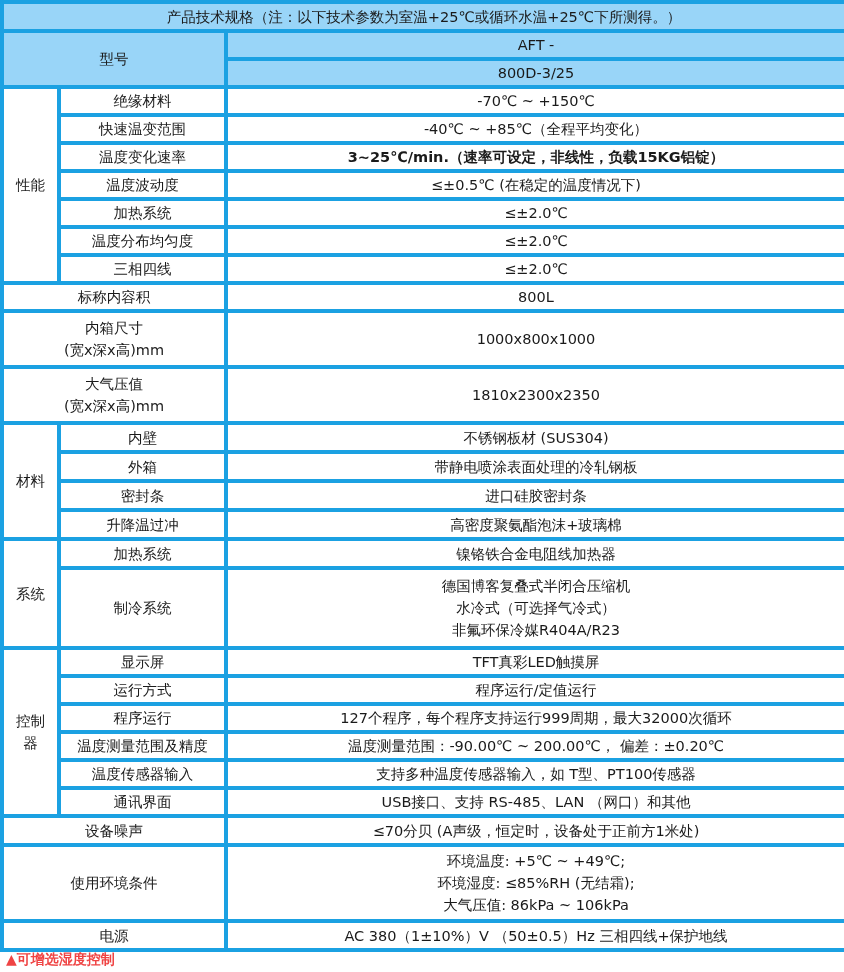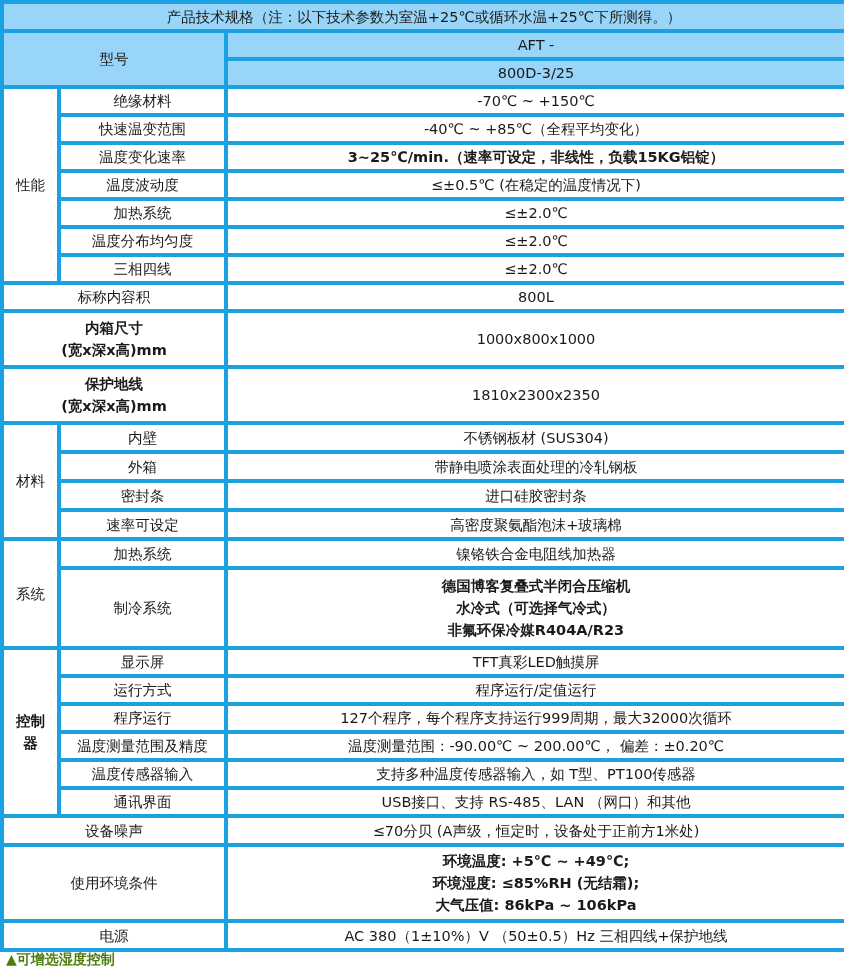--- a/index.html
+++ b/index.html
@@ -4,23 +4,23 @@
 <style>
   html, body { margin:0; padding:0; background:#ffffff; }
   body { width:844px; height:972px; position:relative; overflow:hidden;
          font-family:"DejaVu Sans", "Liberation Sans", sans-serif; color:#1a1a1a; }
   table.spec { position:absolute; left:0; top:0; width:844px; border-collapse:collapse;
                table-layout:fixed; }
   table.spec td { border:4px solid #1ba1e2; text-align:center; vertical-align:middle;
                   font-size:14.5px; padding:0 2px; line-height:22px; overflow:hidden; white-space:nowrap; }
   td.head { background:#99d5f8; }
   td.bold { font-weight:bold; }
-  .note { position:absolute; left:6px; top:951px; font-size:14px; font-weight:bold; color:#4d7c0f;
+  .note { position:absolute; left:6px; top:951px; font-size:14px; font-weight:bold; color:#ef4444;
           font-family:"DejaVu Sans", sans-serif; }
-  .ml { line-height:21px;font-weight:bold; }
+  .ml { line-height:21px; }
 </style>
 </head>
 <body>
 
 <table class="spec">
   <colgroup>
       <col style="width:57px">
       <col style="width:167px">
       <col style="width:620px">
     </colgroup>
@@ -72,41 +72,41 @@
   </tr>
   <tr style="height:56px">
     <td colspan="2" class="ml">
       <div>内箱尺寸</div>
       <div>(宽x深x高)mm</div>
     </td>
     <td>1000x800x1000</td>
   </tr>
   <tr style="height:56px">
     <td colspan="2" class="ml">
-      <div>保护地线</div>
+      <div>大气压值</div>
       <div>(宽x深x高)mm</div>
     </td>
     <td>1810x2300x2350</td>
   </tr>
 
   <tr style="height:29px">
     <td rowspan="4">材料</td>
     <td>内壁</td>
     <td>不锈钢板材 (SUS304)</td>
   </tr>
   <tr style="height:29px">
     <td>外箱</td>
     <td>带静电喷涂表面处理的冷轧钢板</td>
   </tr>
   <tr style="height:29px">
     <td>密封条</td>
     <td>进口硅胶密封条</td>
   </tr>
   <tr style="height:29px">
-    <td>速率可设定</td>
+    <td>升降温过冲</td>
     <td>高密度聚氨酯泡沫+玻璃棉</td>
   </tr>
 
   <tr style="height:29px">
     <td rowspan="2">系统</td>
     <td>加热系统</td>
     <td>镍铬铁合金电阻线加热器</td>
   </tr>
   <tr style="height:80px">
     <td>制冷系统</td>

